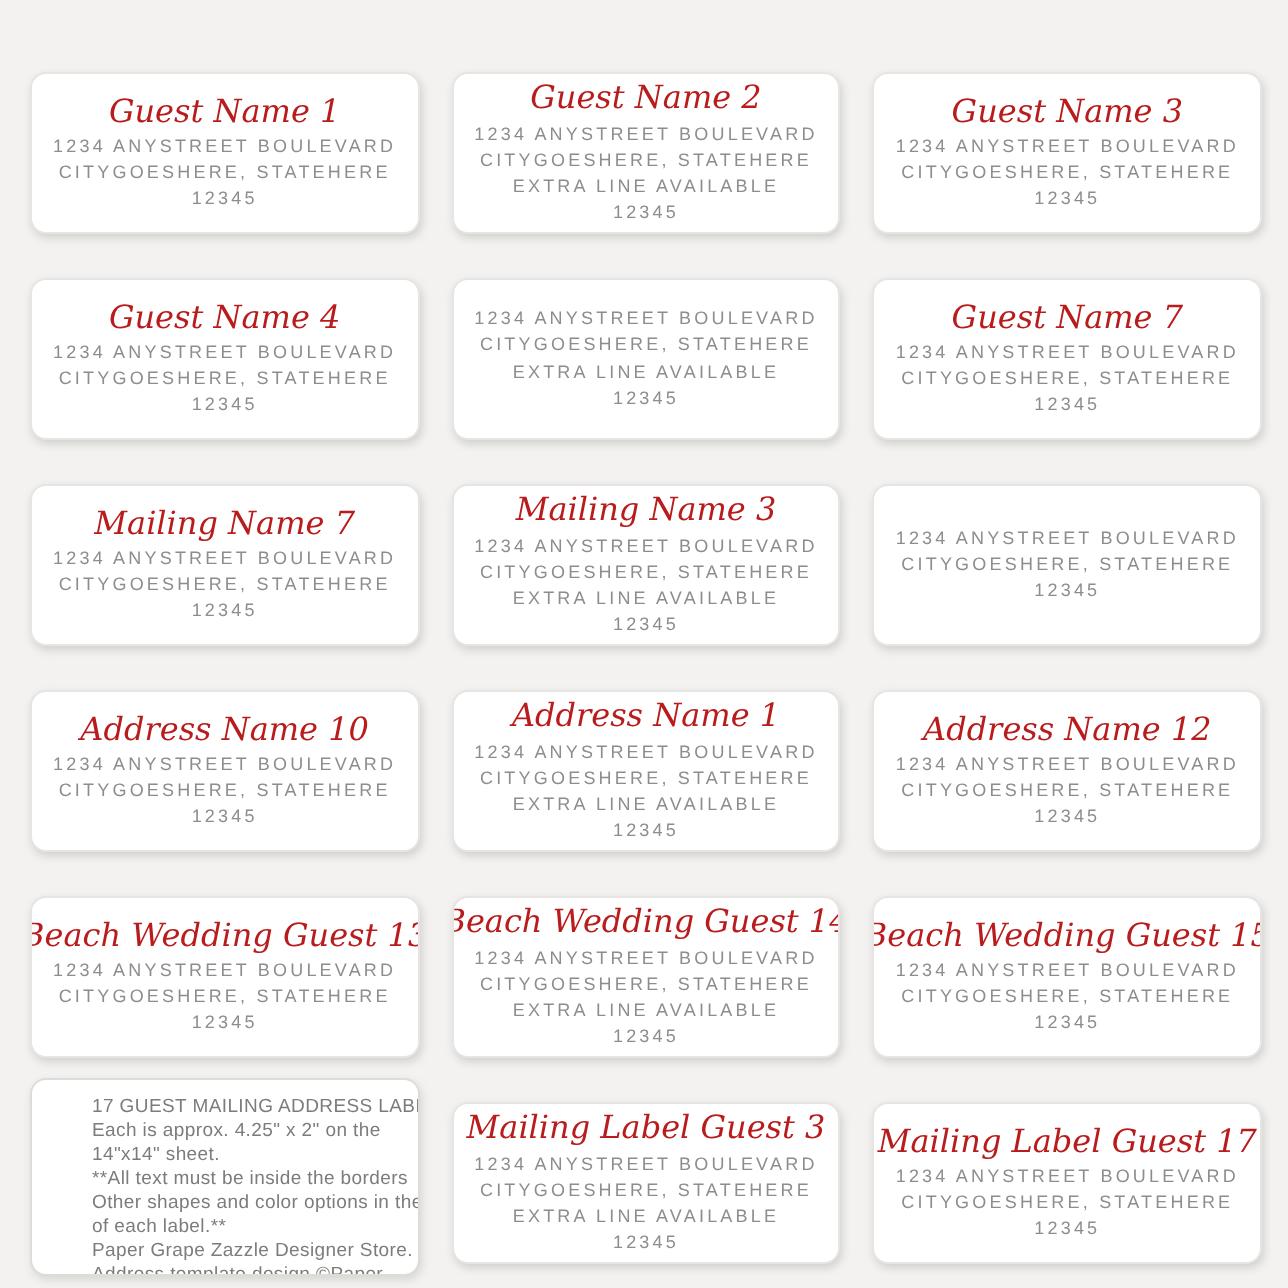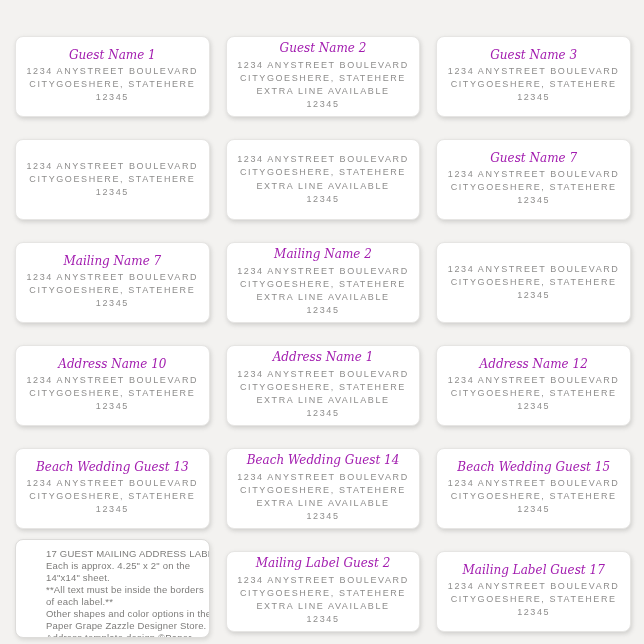--- a/index.html
+++ b/index.html
@@ -34,22 +34,22 @@
     flex-direction: column;
     align-items: center;
     justify-content: center;
     box-sizing: border-box;
     padding: 4px 6px;
     overflow: hidden;
   }
   .label .name {
     font-family: "DejaVu Serif", serif;
     font-style: italic;
-    font-size: 12px;
-    color: #a21caf;
+    font-size: 16px;
+    color: #b91c1c;
     line-height: 1.1;
     margin-bottom: 3px;
     white-space: nowrap;
   }
   .addr {
     text-align: center;
   }
   .addr div {
     font-size: 9px;
     letter-spacing: 1.6px;
@@ -104,20 +104,21 @@
   <div class="label">
     <div class="name">Guest Name 3</div>
     <div class="addr">
         <div>1234 ANYSTREET BOULEVARD</div>
         <div>CITYGOESHERE, STATEHERE</div>
         <div>12345</div>
       </div>
   </div>
 
   <div class="label">
+    <div class="name">Guest Name 4</div>
     <div class="addr">
         <div>1234 ANYSTREET BOULEVARD</div>
         <div>CITYGOESHERE, STATEHERE</div>
         <div>12345</div>
       </div>
   </div>
 
   <div class="label">
     <div class="addr">
         <div>1234 ANYSTREET BOULEVARD</div>
@@ -139,21 +140,21 @@
   <div class="label">
     <div class="name">Mailing Name 7</div>
     <div class="addr">
         <div>1234 ANYSTREET BOULEVARD</div>
         <div>CITYGOESHERE, STATEHERE</div>
         <div>12345</div>
       </div>
   </div>
 
   <div class="label">
-    <div class="name">Mailing Name 2</div>
+    <div class="name">Mailing Name 3</div>
     <div class="addr">
         <div>1234 ANYSTREET BOULEVARD</div>
         <div>CITYGOESHERE, STATEHERE</div>
         <div>EXTRA LINE AVAILABLE</div>
         <div>12345</div>
       </div>
   </div>
 
   <div class="label">
     <div class="addr">
@@ -218,29 +219,29 @@
         <div>12345</div>
       </div>
   </div>
 
   <div class="info-box">
     <div class="info-lines">
         <div>17 GUEST MAILING ADDRESS LABELS</div>
         <div>Each is approx.  4.25" x 2" on the</div>
         <div>14"x14" sheet.</div>
         <div>**All text must be inside the borders</div>
+        <div>Other shapes and color options in the</div>
         <div>of each label.**</div>
-        <div>Other shapes and color options in the</div>
         <div>Paper Grape Zazzle Designer Store.</div>
         <div>Address template design ©Paper</div>
       </div>
   </div>
 
   <div class="label">
-    <div class="name">Mailing Label Guest 2</div>
+    <div class="name">Mailing Label Guest 3</div>
     <div class="addr">
         <div>1234 ANYSTREET BOULEVARD</div>
         <div>CITYGOESHERE, STATEHERE</div>
         <div>EXTRA LINE AVAILABLE</div>
         <div>12345</div>
       </div>
   </div>
 
   <div class="label">
     <div class="name">Mailing Label Guest 17</div>

